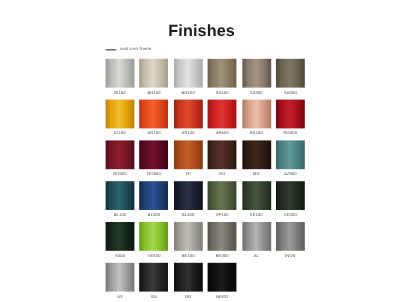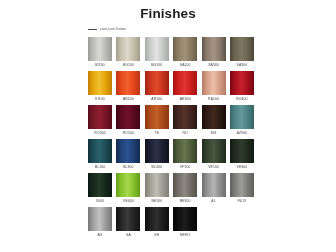--- a/index.html
+++ b/index.html
@@ -21,21 +21,21 @@
     background: #ffffff;
     box-sizing: border-box;
   }
   .page-title {
     text-align: center;
     font-size: 13.5px;
     font-weight: 700;
     color: #1c1c1c;
     letter-spacing: 0.1px;
     margin: 0;
-    padding-top: 6px;
+    padding-top: 18px;
     line-height: 15px;
   }
   .legend {
     display: flex;
     align-items: center;
     gap: 3px;
     margin: 5px 0 0 88px;
     height: 7px;
   }
   .legend-rule {

